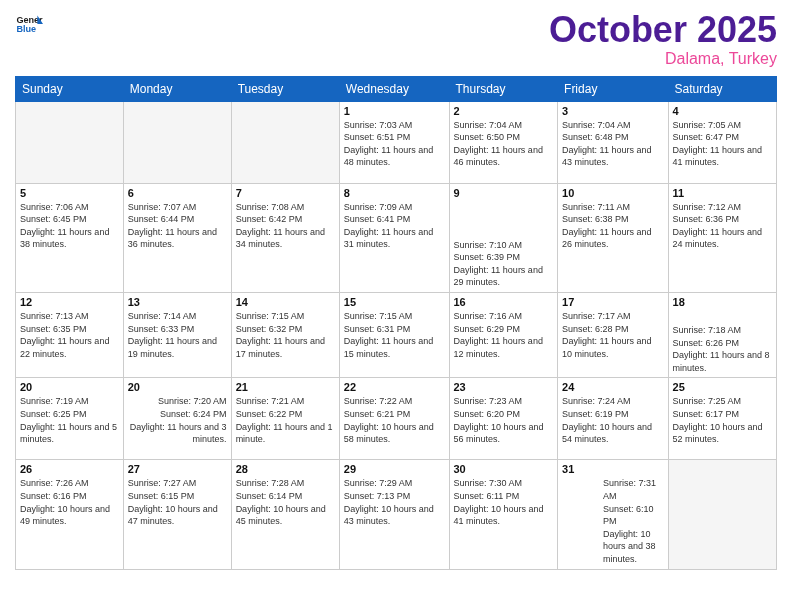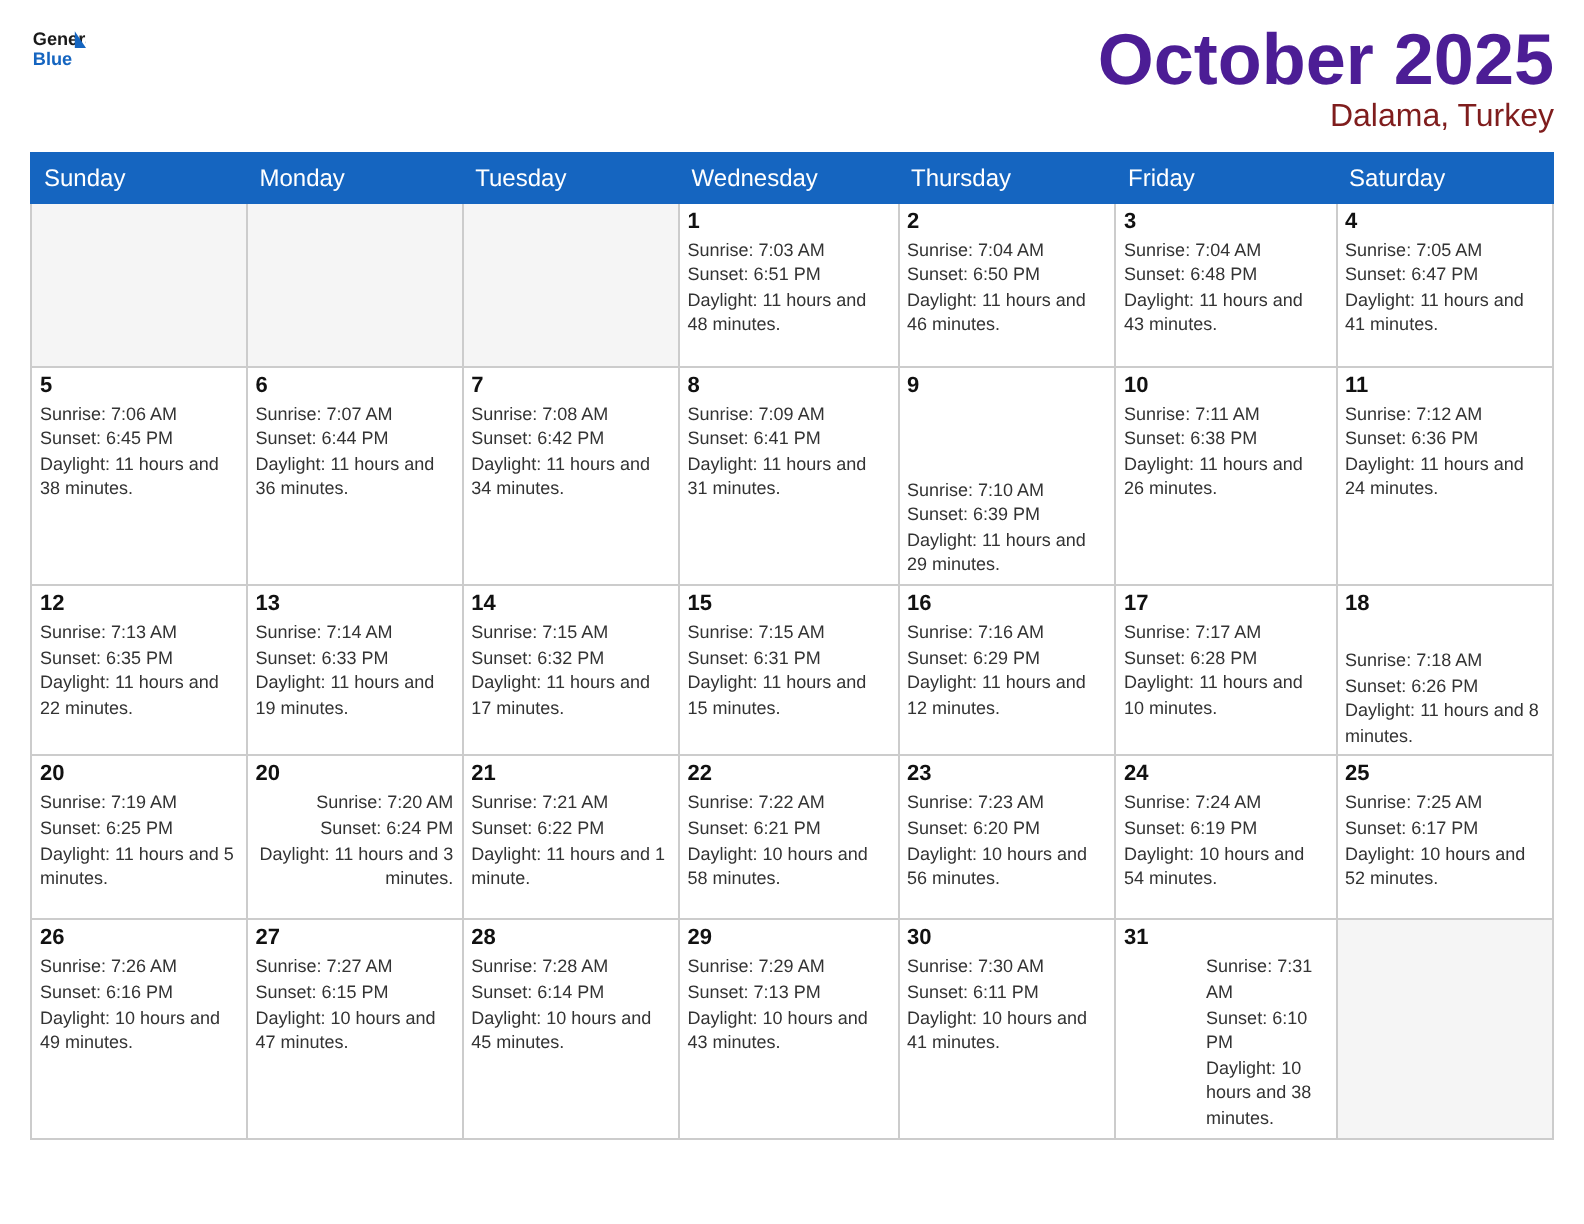--- a/index.html
+++ b/index.html
@@ -35,21 +35,21 @@
       text-align: right;
     }
     .month-title {
       font-size: 36px;
       font-weight: bold;
       color: #4c1d95;
       line-height: 1.1;
     }
     .subtitle {
       font-size: 16px;
-      color: #7f1d1d;
+      color: #ec4899;
       text-align: right;
     }
     .calendar {
       width: 100%;
       border-collapse: collapse;
       font-size: 9.5px;
     }
     .calendar th {
       background: #1565c0;
       color: #fff;

